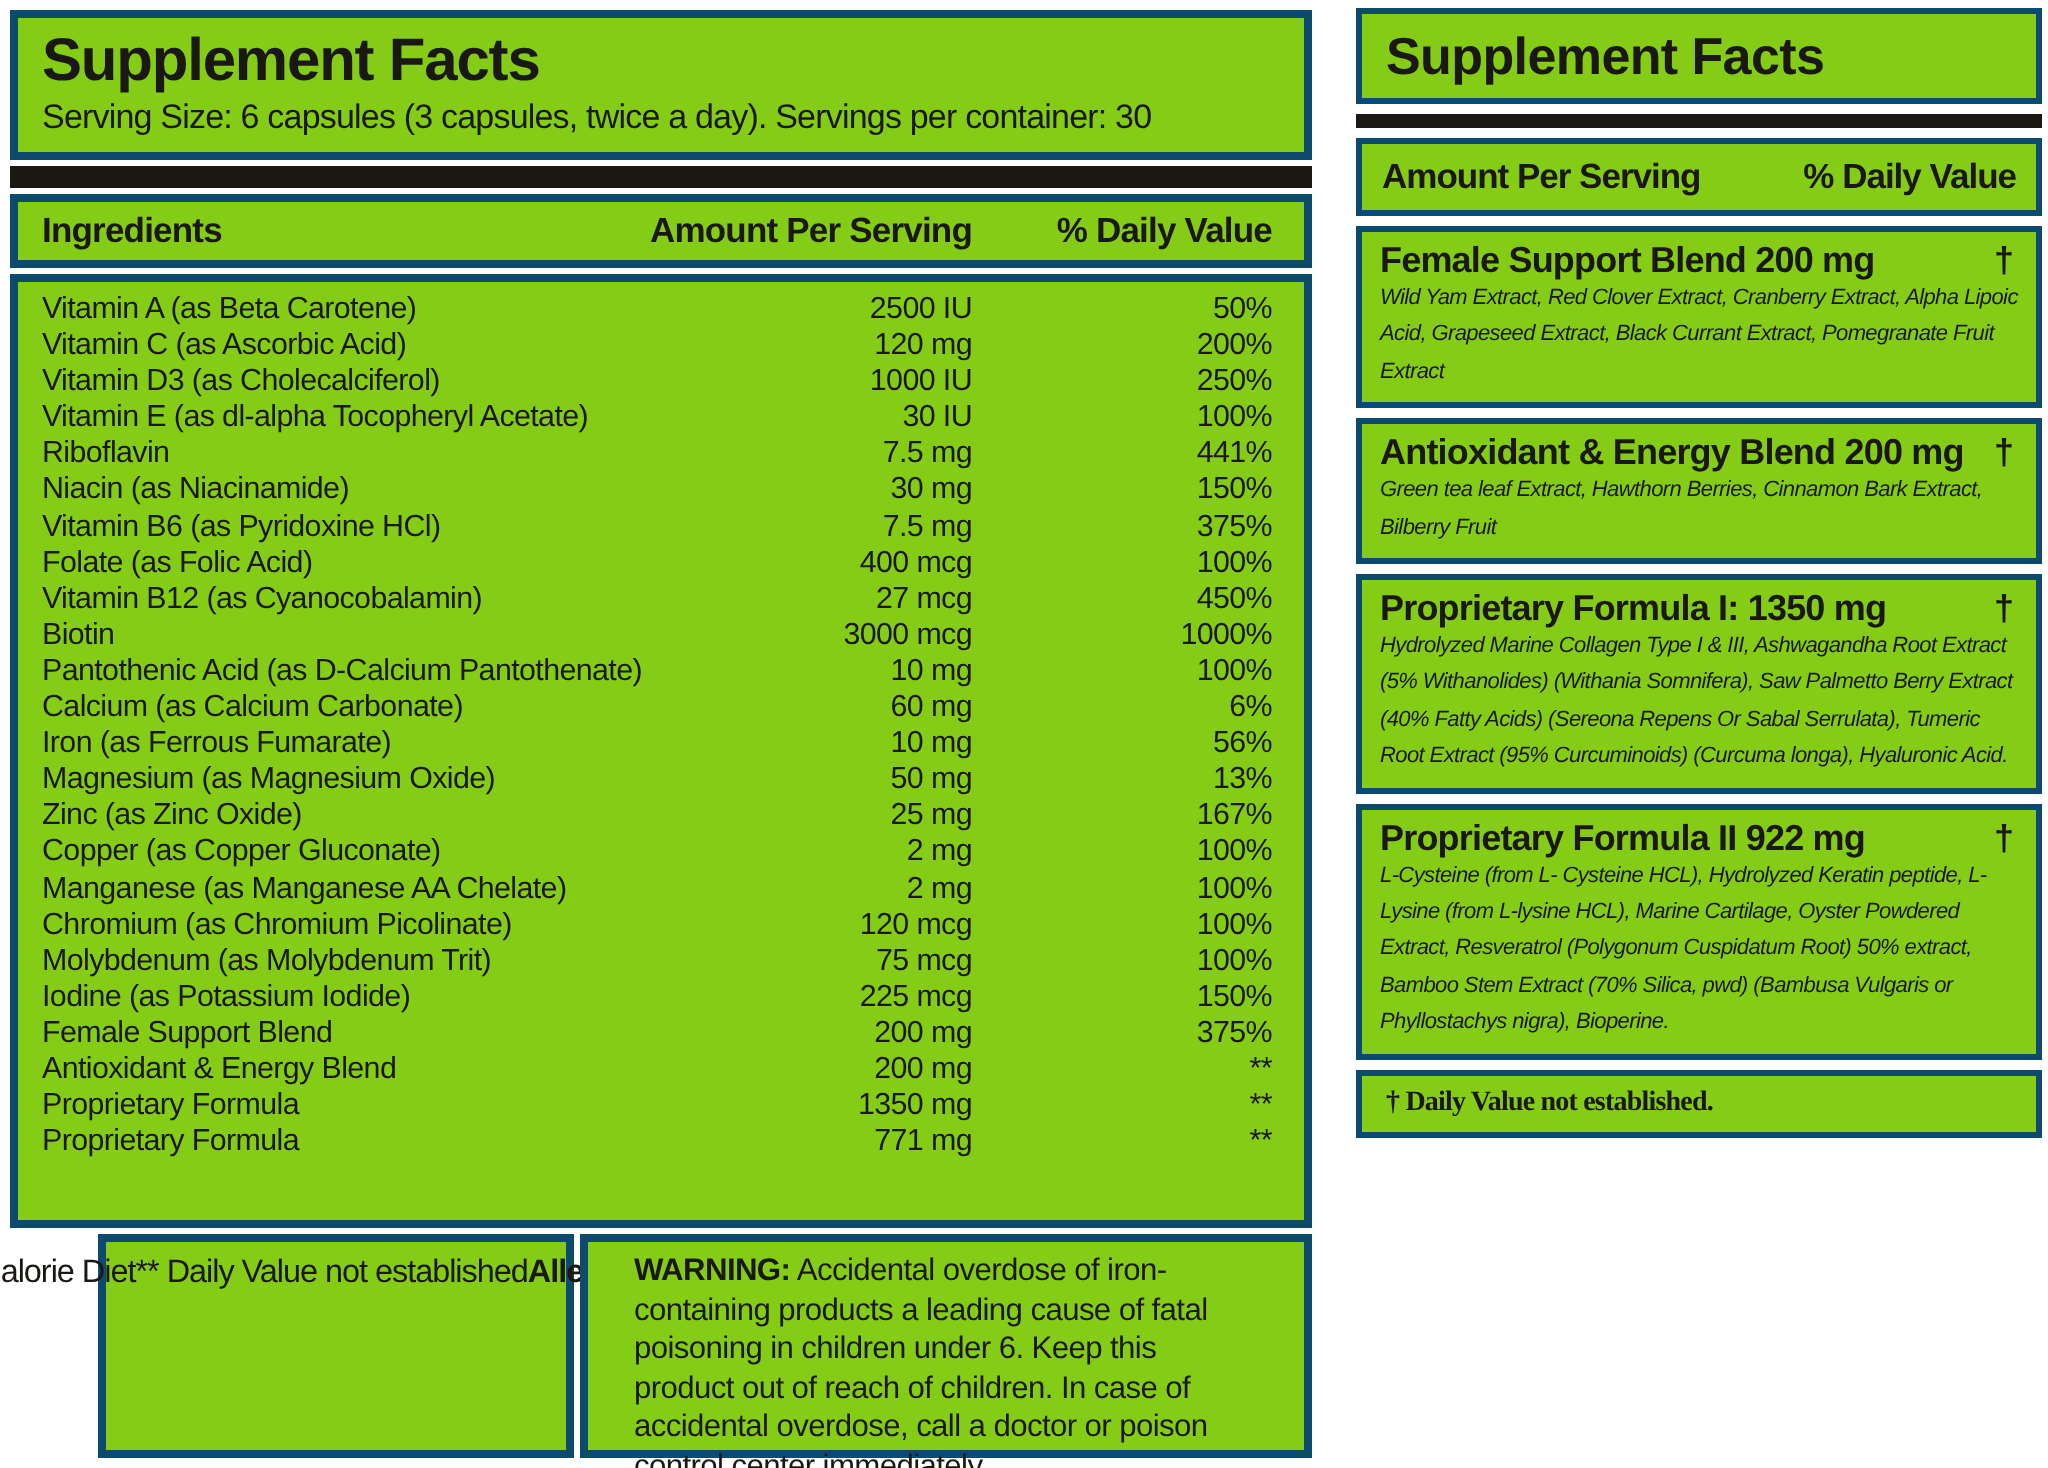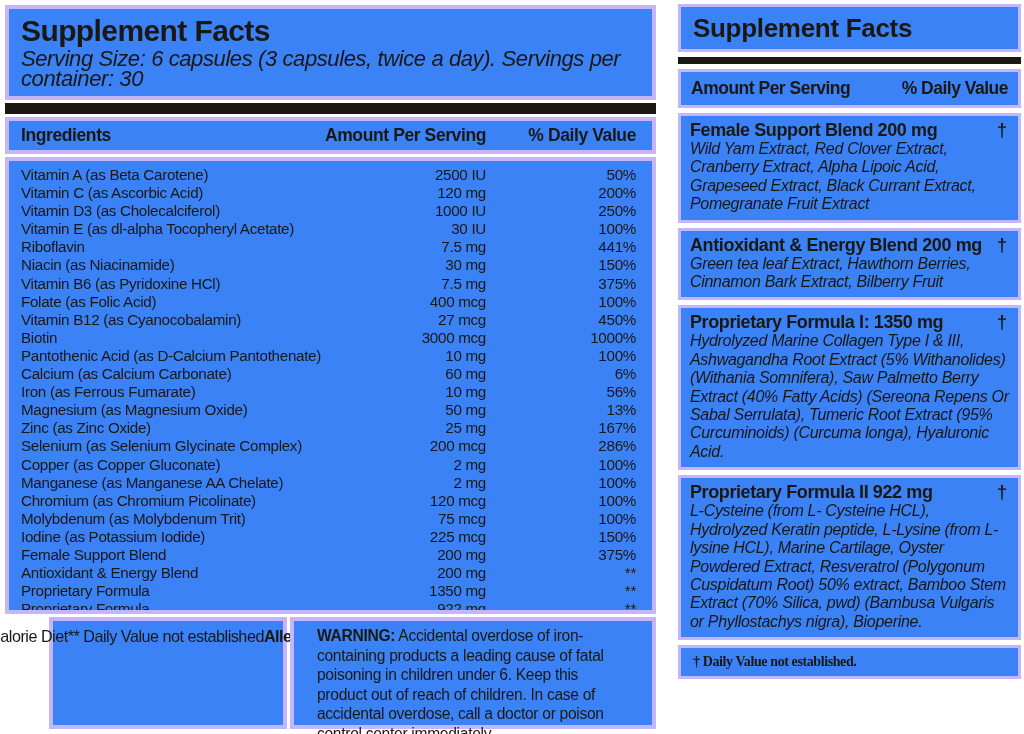--- a/index.html
+++ b/index.html
@@ -4,32 +4,32 @@
 <style>
   * { margin: 0; padding: 0; box-sizing: border-box; }
   html, body { width: 1024px; height: 734px; }
   body {
     position: relative;
     background: #ffffff;
     color: #1b1814;
     font-family: "Liberation Sans", "DejaVu Sans", sans-serif;
     overflow: hidden;
   }
-  .box { border: 4px solid #c4b5fd; background: #3b82f6; }
+  .box { border: 4px solid #0c4a6e; background: #84cc16; }
 
   
   .left-panel {
     position: absolute; left: 5px; top: 5px; width: 651px; height: 724px;
     display: flex; flex-direction: column; gap: 3px;
   }
   .lp-title-box { padding: 5px 14px 7px 12px; }
   .lp-title {
     font-size: 30px; font-weight: bold; letter-spacing: -0.6px; line-height: 34px;
   }
-  .lp-serving { font-size: 22px; letter-spacing: -0.4px; line-height: 20px; margin-top: 1px; font-style: italic; }
+  .lp-serving { font-size: 17px; letter-spacing: -0.4px; line-height: 20px; margin-top: 1px; }
   .thick-bar { height: 11px; background: #1b1814; flex: 0 0 auto; }
 
   .lp-colhead-box {
     display: flex; align-items: center;
     padding: 4px 16px 4px 12px; font-weight: bold; font-size: 17.5px; letter-spacing: -0.4px;
   }
   .lp-colhead-box .col-name { flex: 1; }
   .lp-colhead-box .col-amt { width: 190px; text-align: right; white-space: nowrap; }
   .lp-colhead-box .col-dv { width: 150px; text-align: right; white-space: nowrap; }
 
@@ -63,21 +63,21 @@
   .rp-title { font-size: 26px; font-weight: bold; letter-spacing: -0.3px; line-height: 30px; }
   .rp-bar { height: 7px; background: #1b1814; flex: 0 0 auto; }
   .rp-colhead-box {
     display: flex; justify-content: space-between; padding: 6px 10px;
     font-weight: bold; font-size: 17.5px; letter-spacing: -0.5px; white-space: nowrap;
   }
   .blend-box { padding: 4px 9px 6px 9px; }
   .blend-head { display: flex; justify-content: space-between; align-items: flex-start; }
   .blend-title { font-weight: bold; font-size: 18px; letter-spacing: -0.4px; line-height: 20px; }
   .blend-dagger { font-weight: bold; font-size: 18px; line-height: 20px; padding-right: 2px; }
-  .blend-body { font-style: italic; font-size: 16px; line-height: 18.4px; letter-spacing: -0.3px; }
+  .blend-body { font-style: italic; font-size: 11px; line-height: 18.4px; letter-spacing: -0.3px; }
   .rp-foot-box { padding: 6px 12px; font-weight: bold; font-size: 14px; letter-spacing: -0.4px; font-family: Liberation Serif, serif; }
 </style>
 </head>
 <body>
 
 <div class="left-panel">
 
   <div class="box lp-title-box">
     <div class="lp-title">Supplement Facts</div>
     <div class="lp-serving">Serving Size: 6 capsules (3 capsules, twice a day).  Servings per container: 30</div>
@@ -176,25 +176,20 @@
     <span class="amt">50 mg</span>
     <span class="dv">13%</span>
   </div>
 
   <div class="ing-row">
     <span class="name">Zinc (as Zinc Oxide)</span>
     <span class="amt">25 mg</span>
     <span class="dv">167%</span>
   </div>
 
-  <div class="ing-row">
-    <span class="name">Selenium (as Selenium Glycinate Complex)</span>
-    <span class="amt">200 mcg</span>
-    <span class="dv">286%</span>
-  </div>
 
   <div class="ing-row">
     <span class="name">Copper (as Copper Gluconate)</span>
     <span class="amt">2 mg</span>
     <span class="dv">100%</span>
   </div>
 
   <div class="ing-row">
     <span class="name">Manganese  (as Manganese AA Chelate)</span>
     <span class="amt">2 mg</span>
@@ -232,21 +227,21 @@
   </div>
 
   <div class="ing-row">
     <span class="name">Proprietary Formula</span>
     <span class="amt">1350 mg</span>
     <span class="dv">**</span>
   </div>
 
   <div class="ing-row">
     <span class="name">Proprietary Formula</span>
-    <span class="amt">922 mg</span>
+    <span class="amt">771 mg</span>
     <span class="dv">**</span>
   </div>
 </div>
 
   <div class="lp-footer">
     <div class="box lp-notes-box">
       <div>*Based on a 2000 Calorie Diet</div>
       <div>** Daily Value not established</div>
       <div class="allergens">Allergens: Fish and Shellfish</div>
     </div>

